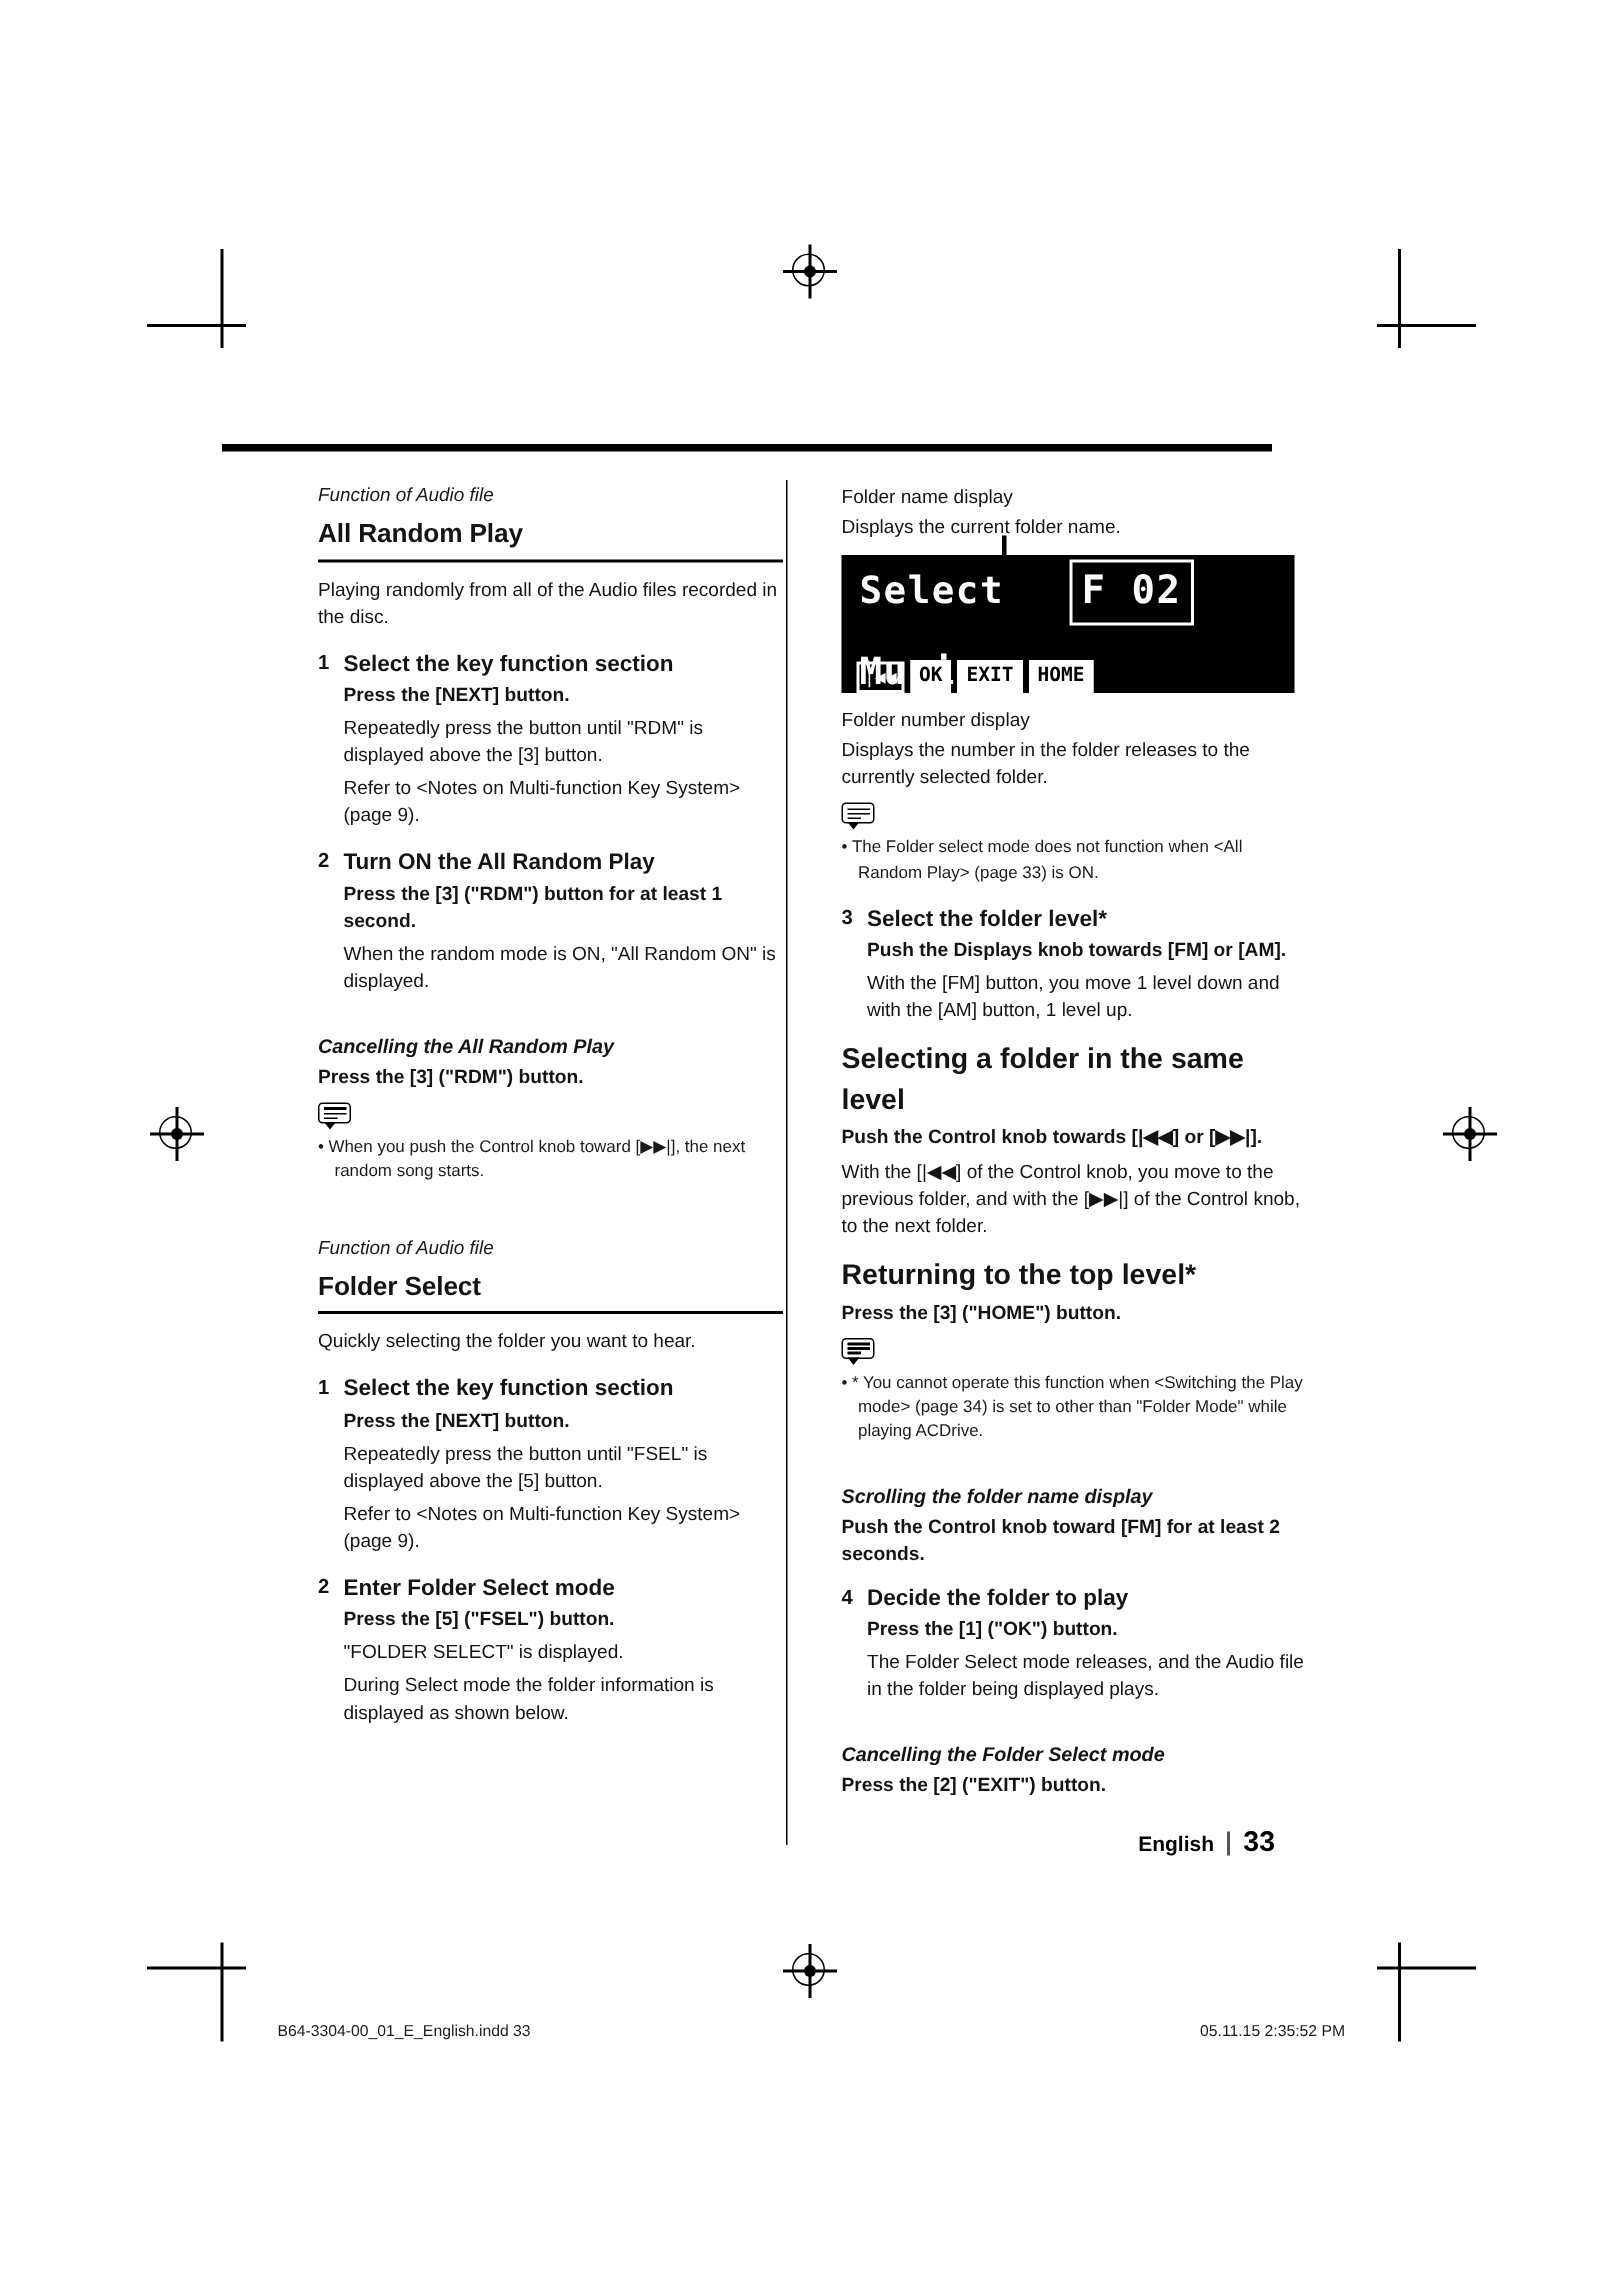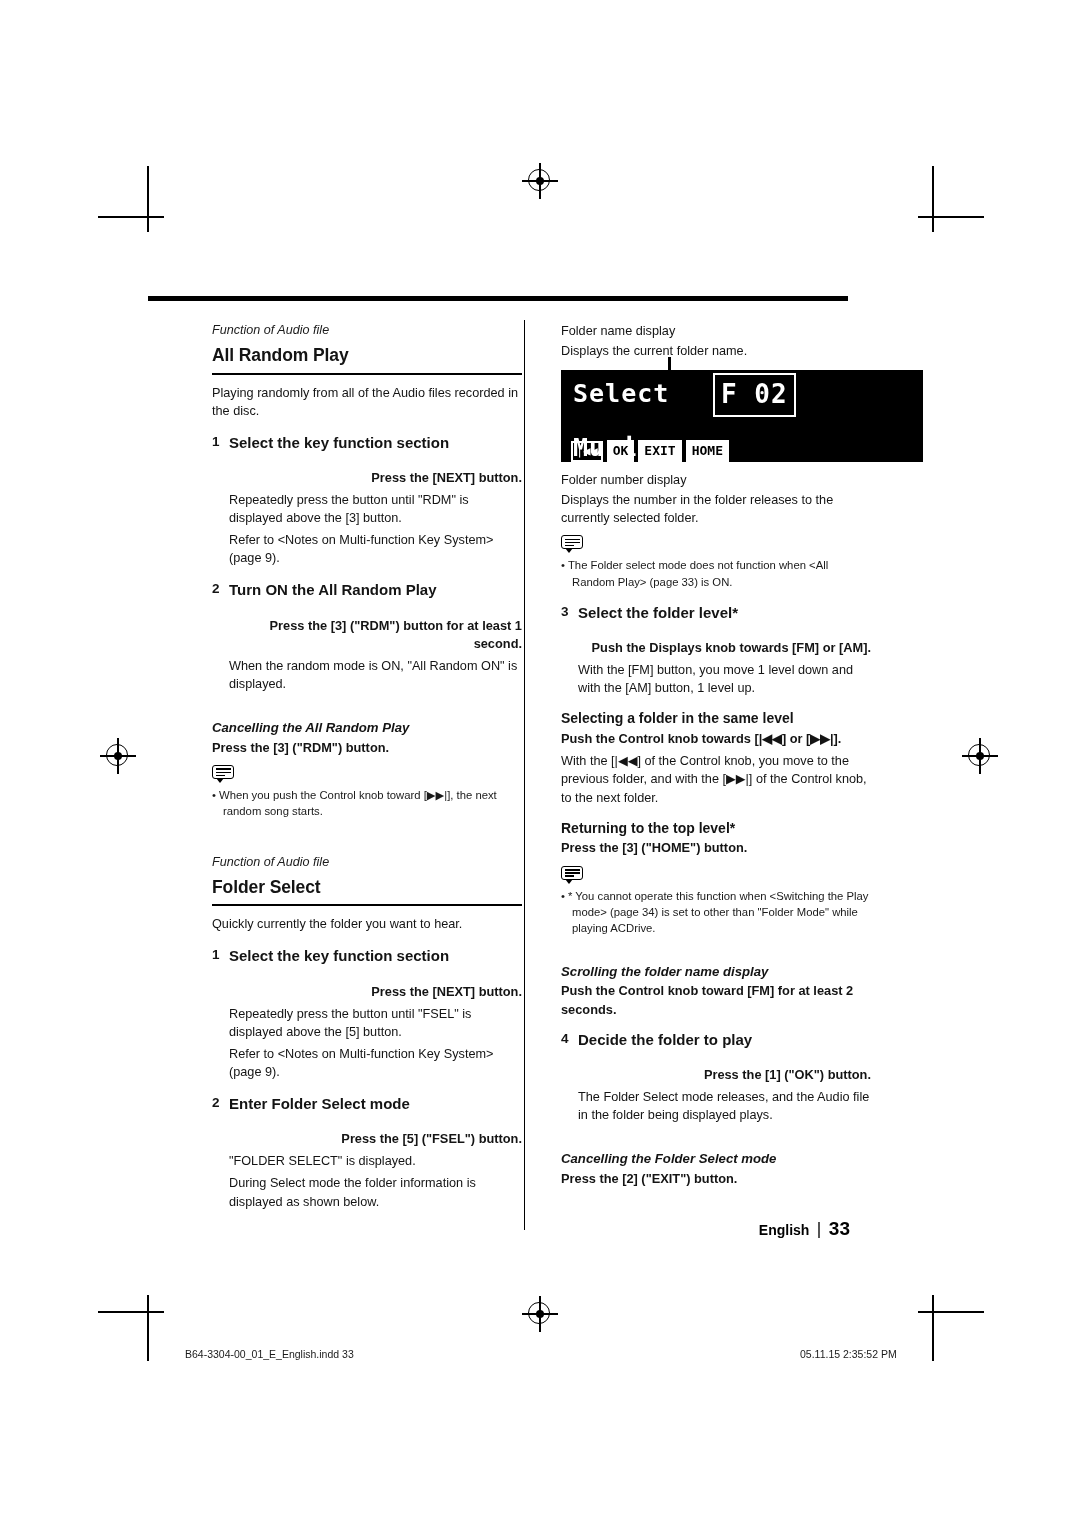--- a/index.html
+++ b/index.html
@@ -119,31 +119,30 @@
   }
   .step .title {
     font-weight: bold;
     font-size: 15px;
     display: block;
   }
   .step .sub {
     font-weight: bold;
     font-size: 12.8px;
     display: block;
-    margin-top: 16px;
-    text-align: right;
+    margin-top: 1px;
   }
   .step .txt {
     display: block;
     margin-top: 4px;
     font-weight: normal;
   }
   .bold-head {
     font-weight: bold;
-    font-size: 14px;
+    font-size: 19px;
     display: block;
     margin-top: 12px;
   }
   .bold-sub {
     font-weight: bold;
     font-size: 12.8px;
     display: block;
     margin-top: 1px;
   }
   .italic-head {
@@ -207,21 +206,21 @@
   }
   .lcd-pointer {
     position: absolute;
     left: 107px;
     top: -13px;
     width: 2.5px;
     height: 20px;
     background: #000;
   }
   .lcd {
-    width: 362px;
+    width: 302px;
     height: 92px;
     background: #000;
     position: relative;
     box-sizing: border-box;
   }
   .seg {
     position: absolute;
     color: #fff;
     font-family: "DejaVu Sans Mono", monospace;
     letter-spacing: 1px;
@@ -386,21 +385,21 @@
           <div class="l3"></div>
           <div class="tail"></div>
       </div>
       <div class="bullet"><span class="b">•</span><span>When you push the Control knob toward [▶▶|], the next random song starts.</span></div>
     </div>
 
     <div style="height:34px"></div>
 
     <div class="func-label">Function of Audio file</div>
     <h1 class="sect">Folder Select</h1>
-    <p class="body">Quickly currently the folder you want to hear.</p>
+    <p class="body">Quickly selecting the folder you want to hear.</p>
 
     <div class="step">
       <span class="num">1</span>
       <span class="title">Select the key function section</span>
       <span class="sub">Press the [NEXT] button.</span>
       <span class="txt">Repeatedly press the button until "FSEL" is displayed above the [5] button.</span>
       <span class="txt">Refer to &lt;Notes on Multi-function Key System&gt; (page 9).</span>
     </div>
 
     <div class="step">

